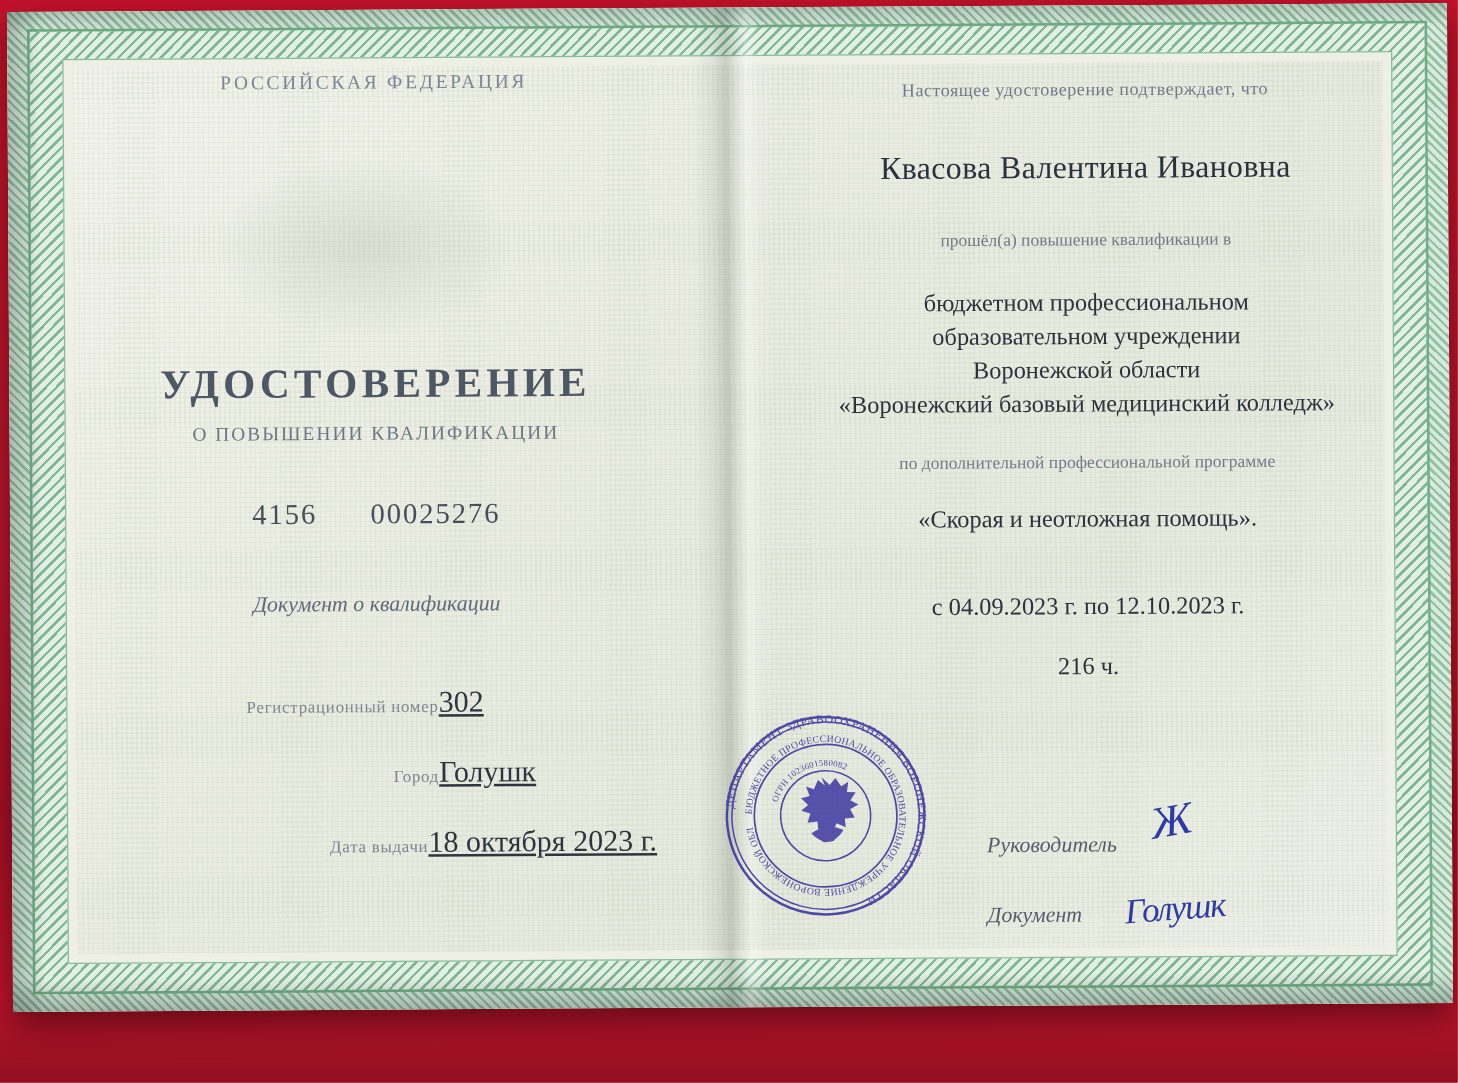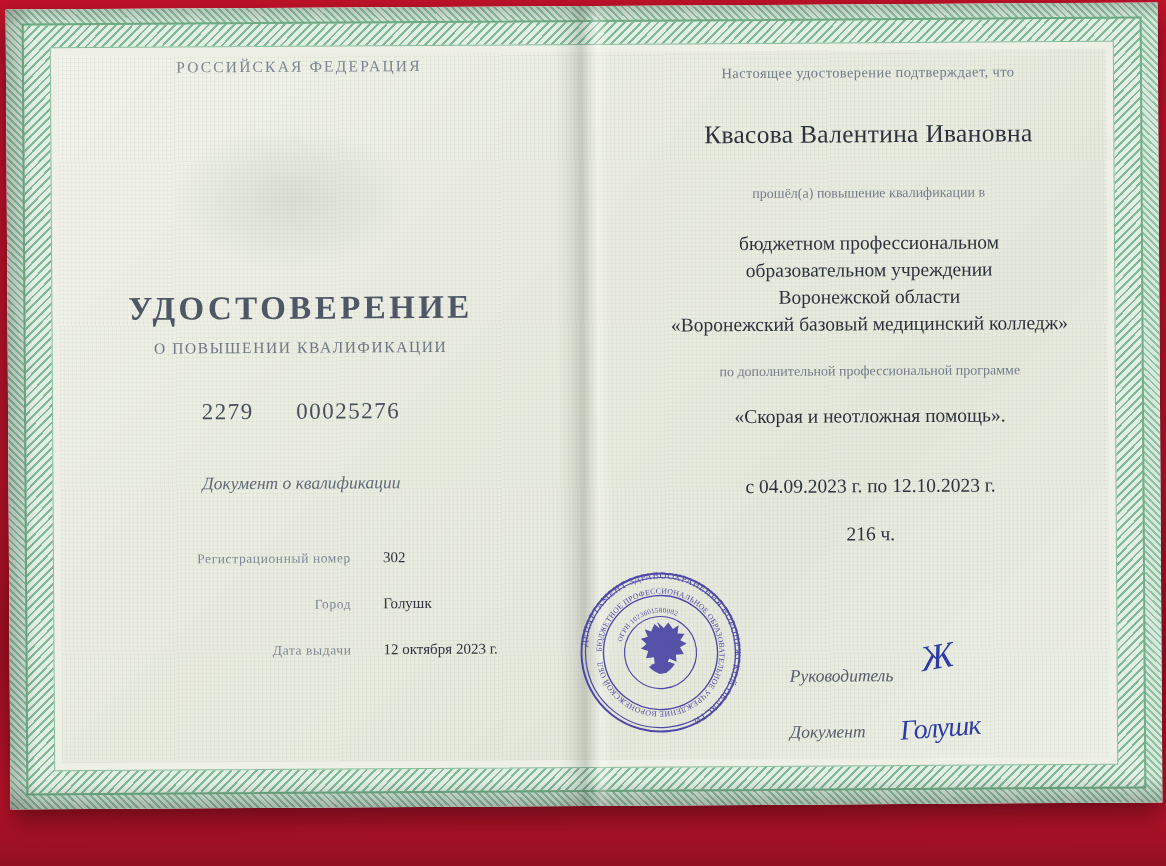--- a/index.html
+++ b/index.html
@@ -181,24 +181,25 @@
     padding-left: 58px;
   }
   .field-label {
     font-size: 13.5px;
     letter-spacing: 0.6px;
     color: #7d8794;
     text-align: right;
     white-space: nowrap;
   }
   .field-value {
-    font-size: 15px;
+    font-size: 24px;
     color: #2f3540;
-    margin-left: 32px;
+    margin-left: 0;
     white-space: nowrap;
+    text-decoration: underline;
   }
   .row-reg .field-label { width: 214px; }
   .row-city .field-label { width: 214px; }
   .row-date .field-label { width: 214px; }
 
   
   .right-inner {
     position: absolute;
     left: 48px;
     right: 52px;
@@ -345,39 +346,39 @@
 
       <div class="page-half">
         <div class="left-inner">
           <div class="country">РОССИЙСКАЯ ФЕДЕРАЦИЯ</div>
 
           <div class="title-main">УДОСТОВЕРЕНИЕ</div>
 
           <div class="title-sub">О ПОВЫШЕНИИ КВАЛИФИКАЦИИ</div>
 
           <div class="serial-row">
-            <span>2279</span>
+            <span>4156</span>
             <span class="serial-gap"></span>
             <span>00025276</span>
           </div>
 
           <div class="doc-kind">Документ о квалификации</div>
 
           <div class="fields">
             <div class="field-row row-reg">
               <span class="field-label">Регистрационный номер</span>
               <span class="field-value">302</span>
             </div>
             <div class="field-row row-city">
               <span class="field-label">Город</span>
               <span class="field-value">Голушк</span>
             </div>
             <div class="field-row row-date">
               <span class="field-label">Дата выдачи</span>
-              <span class="field-value">12 октября 2023 г.</span>
+              <span class="field-value">18 октября 2023 г.</span>
             </div>
           </div>
         </div>
       </div>
 
       <div class="page-half">
         <div class="right-inner">
           <div class="r-lead">Настоящее удостоверение подтверждает, что</div>
 
           <div class="r-name">Квасова Валентина Ивановна</div>

